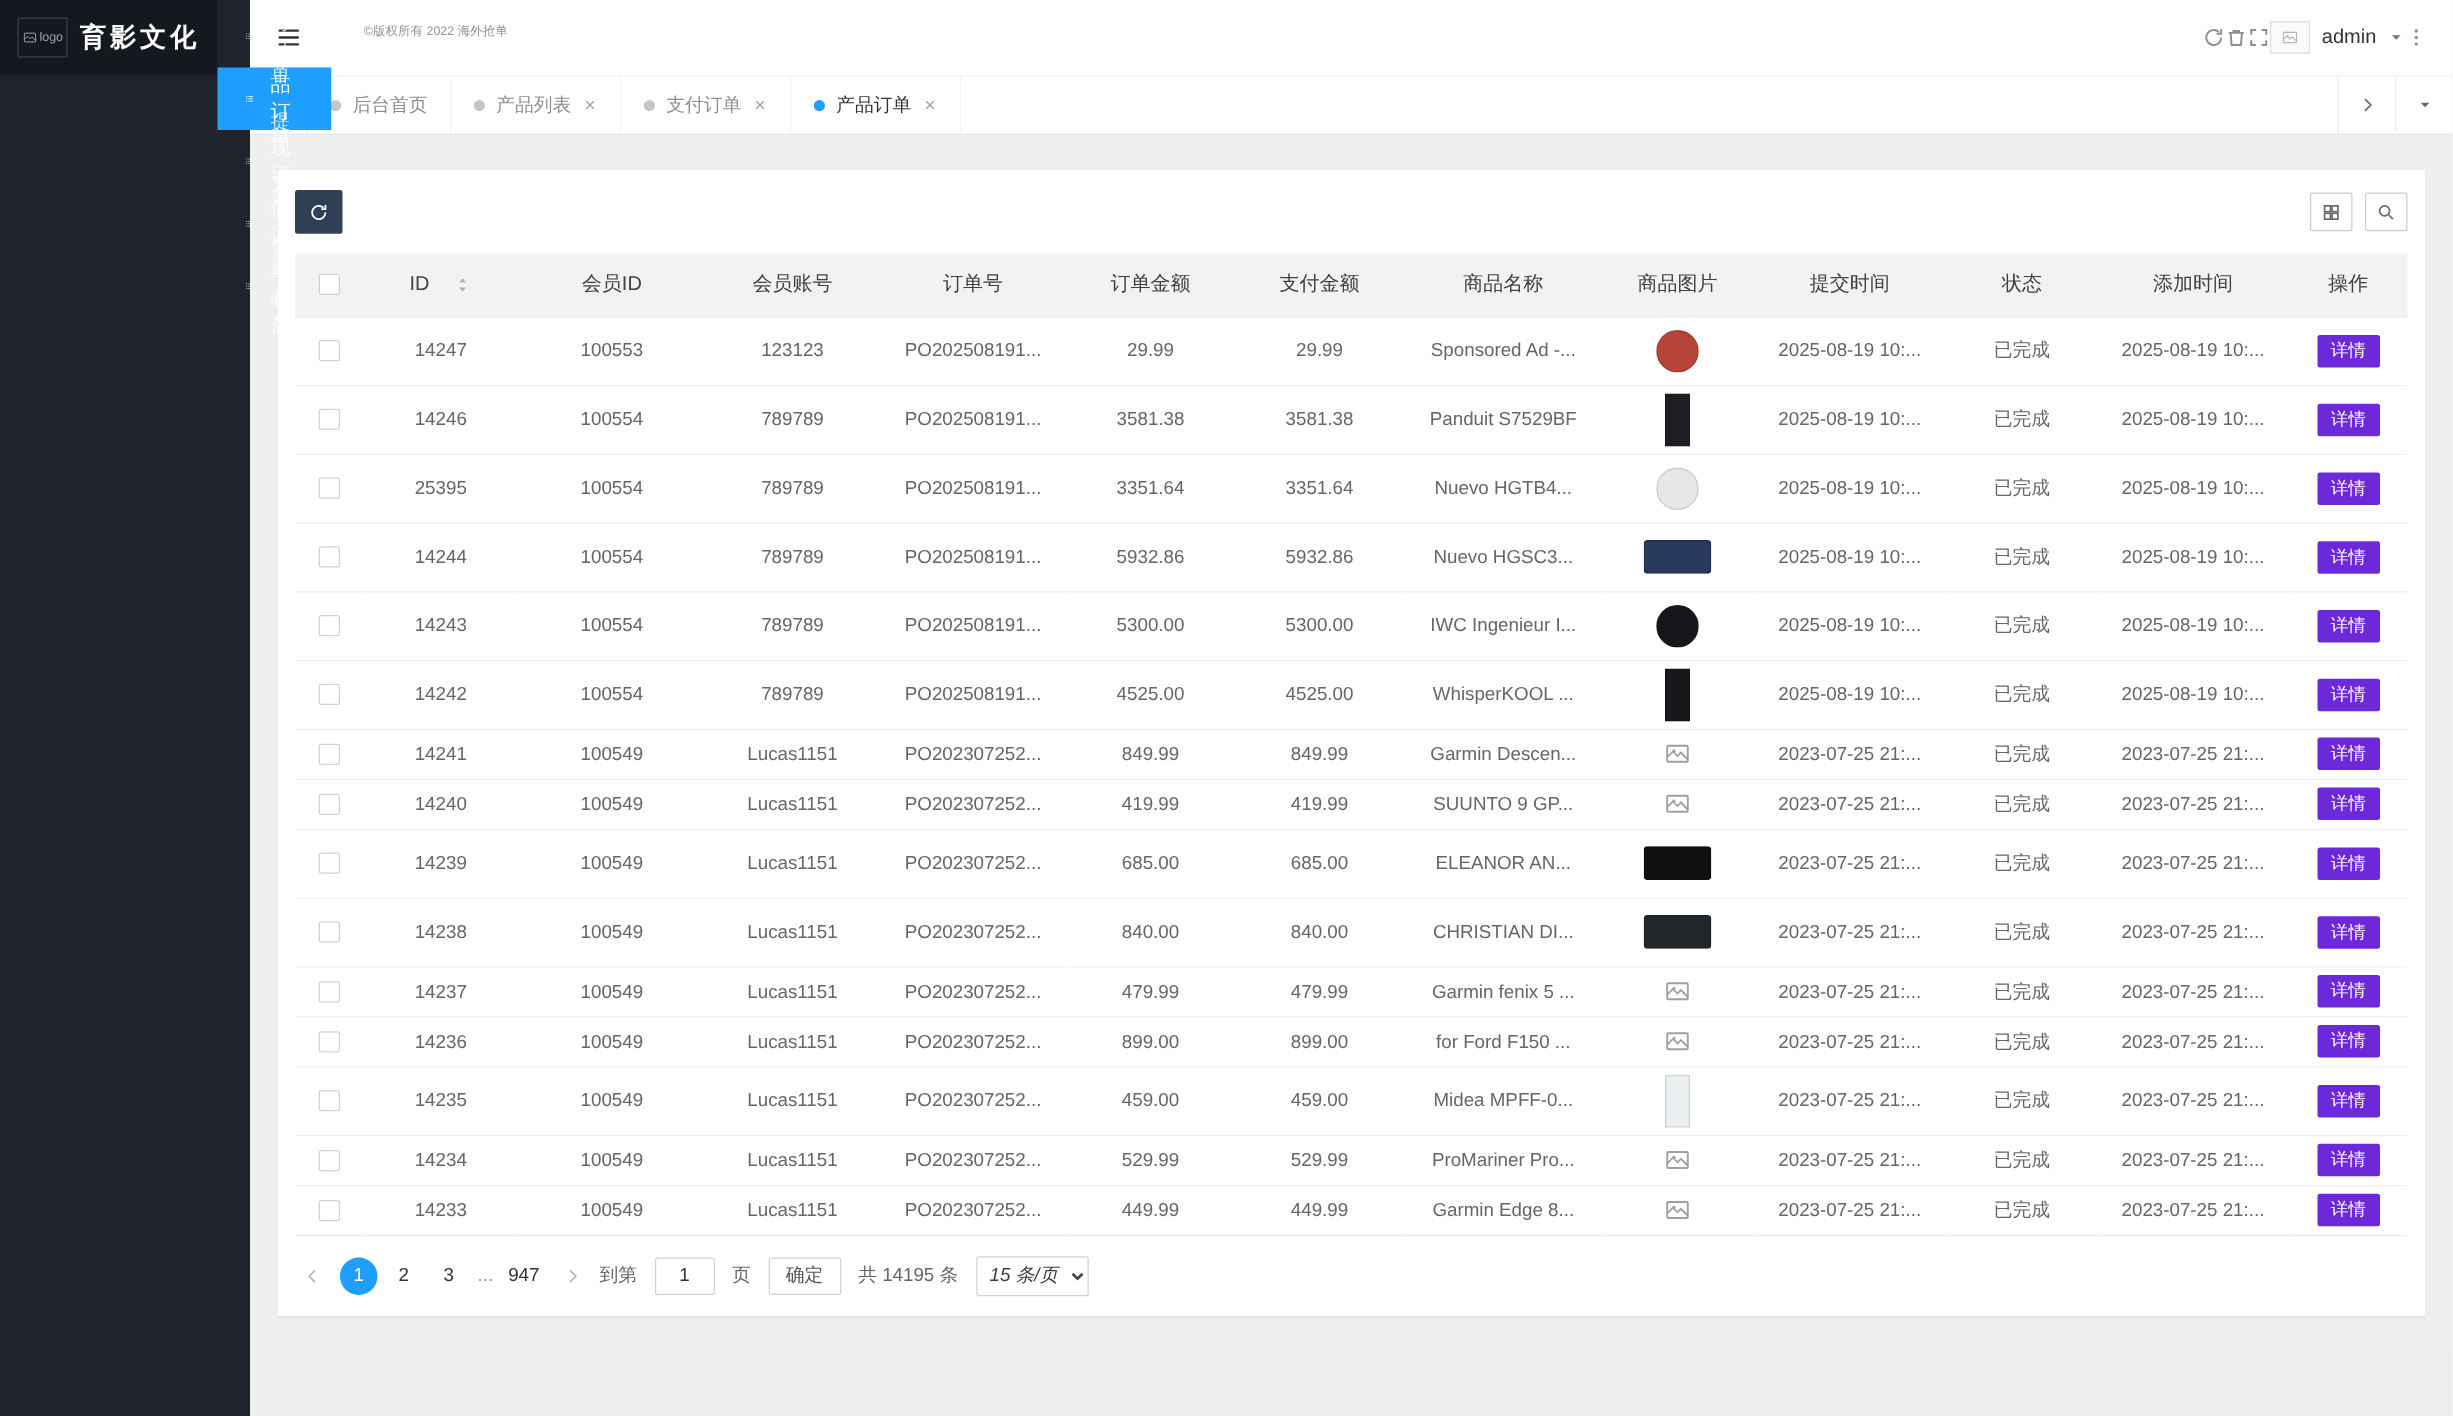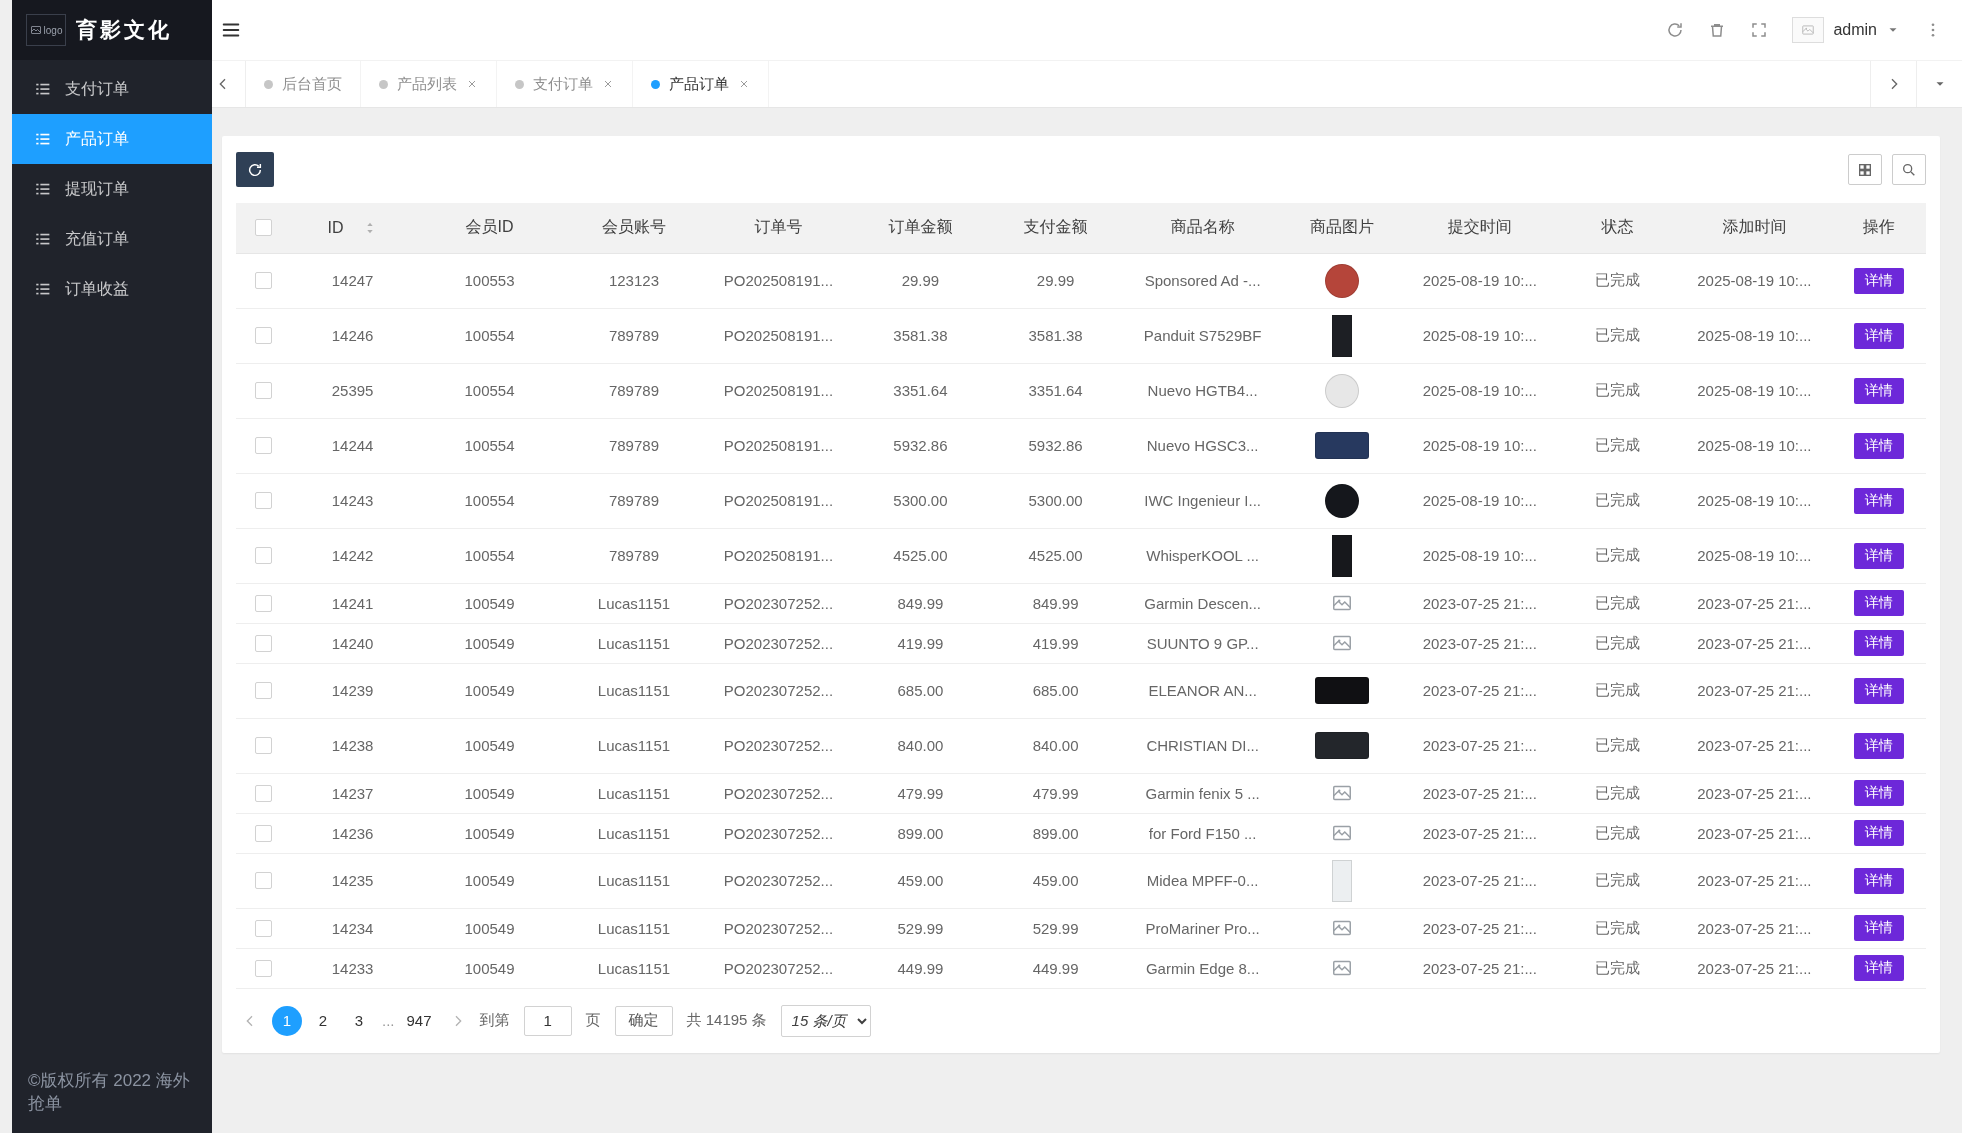--- a/index.html
+++ b/index.html
@@ -7,47 +7,47 @@
   body {
     font-family: "Liberation Sans", "DejaVu Sans", sans-serif;
     font-size: 16px; color: #333; background: #efefef; overflow: hidden;
   }
   .svg-icon { display: inline-flex; align-items: center; justify-content: center; }
   .svg-icon svg { width: 100%; height: 100%; display: block; }
   .i12 { width: 12px; height: 12px; } .i14 { width: 14px; height: 14px; }
   .i16 { width: 16px; height: 16px; } .i18 { width: 18px; height: 18px; } .i22 { width: 22px; height: 22px; }
 
   
-  .sidebar { position: fixed; left: 12px; top: 0; bottom: 0; width: 200px;
-    background: #20232b; display: flex; flex-direction: column; z-index: 10; }
+  .sidebar { position: fixed; left: 0; top: 0; bottom: 0; width: 200px;
+    background: #20232b; display: flex; z-index: 10; }
   .logo { height: 60px; background: #16181f; display: flex; align-items: center;
     gap: 10px; padding: 0 14px; color: #fff; flex: 0 0 auto; }
   .logo-img { width: 40px; height: 32px; border: 1px solid #3a3f4b; color: #9aa0ab;
     display: flex; align-items: center; justify-content: center; gap: 2px; font-size: 10px; }
   .logo-title { font-size: 21px; font-weight: bold; letter-spacing: 3px; color: #fff; }
   .side-menu { flex: 1 1 auto; padding-top: 4px; }
   .side-item { height: 50px; display: flex; align-items: center; gap: 13px;
     padding: 0 22px; color: rgba(255,255,255,.75); font-size: 16px; cursor: pointer; }
   .side-item .svg-icon { color: rgba(255,255,255,.75); }
   .side-item.active { background: #1E9FFF; color: #fff; }
   .side-item.active .svg-icon { color: #fff; }
-  .sidebar-footer { padding: 18px 16px; color: #8b93a1; font-size: 17px; flex: 0 0 auto; }
+  .sidebar-footer { padding: 18px 16px; color: #8b93a1; font-size: 10px; flex: 0 0 auto; margin-left: 10px; }
 
   
   .main { margin-left: 200px; height: 100%; display: flex; flex-direction: column; }
 
   .topbar { height: 60px; background: #fff; display: flex; align-items: center;
     padding-right: 20px; flex: 0 0 auto; }
   .menu-toggle { width: 62px; height: 60px; display: flex; align-items: center;
     justify-content: center; color: #333; cursor: pointer; }
   .top-nav { display: flex; height: 100%; margin-left: 22px; }
   .nav-item { padding: 0 27px; display: flex; align-items: center; font-size: 16px;
     color: #333; cursor: pointer; white-space: nowrap; }
   .nav-item.active { background: #f2f2f2; }
-  .topbar-right { margin-left: auto; display: flex; align-items: center; gap: 24px; color: #8d8d8d; text-align: right; }
+  .topbar-right { margin-left: auto; display: flex; align-items: center; color: #8d8d8d; text-align: right; }
   .icon-btn { cursor: pointer; color: #8d8d8d; display: inline-flex; }
   .user { display: flex; align-items: center; gap: 9px; color: #333; cursor: pointer; }
   .avatar { width: 32px; height: 26px; border: 1px solid #ddd; color: #b7b7b7;
     display: flex; align-items: center; justify-content: center; background: #fafafa; }
   .caret { color: #777; }
 
   .tabbar { height: 48px; background: #fff; border-top: 1px solid #f2f2f2;
     border-bottom: 1px solid #e6e6e6; display: flex; align-items: stretch; flex: 0 0 auto; justify-content: center; }
   .tab-nav-btn { width: 46px; display: flex; align-items: center; justify-content: center;
     color: #666; border-right: 1px solid #eee; cursor: pointer; }

